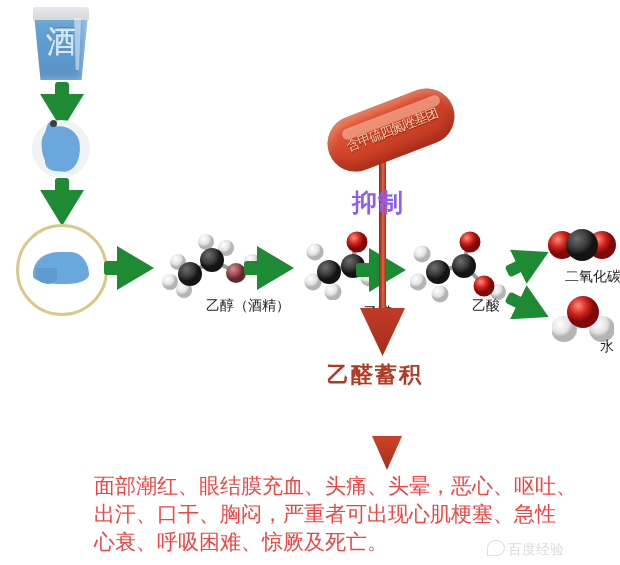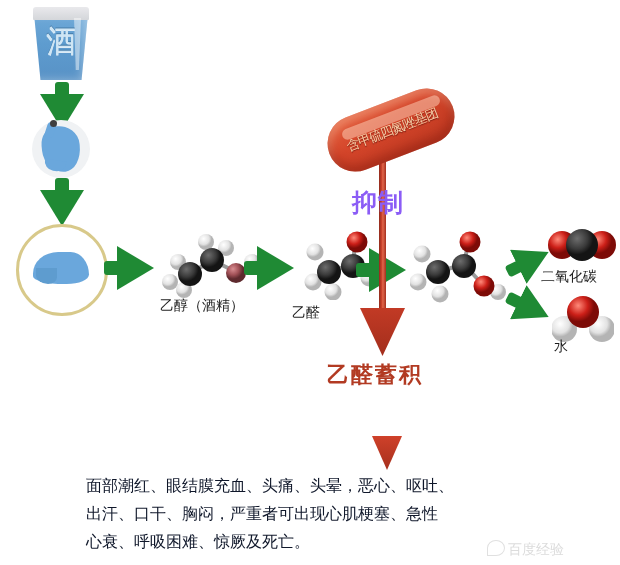--- a/index.html
+++ b/index.html
@@ -189,21 +189,21 @@
     background: linear-gradient(180deg,#c23a25 0%, #a32e1c 100%);
     clip-path: polygon(0% 0%, 100% 0%, 50% 100%);
   }
 
   
   .mol { position: absolute; }
 
   
   .mol-label {
     position: absolute;
-    text-align: left;
+    text-align: right;
     font-size: 14px;
     color: #1b1b1b;
     font-family: "DejaVu Sans", sans-serif;
     white-space: nowrap;
   }
   .inhibit-text {
     position: absolute; left: 352px; top: 186px;
     font-size: 25px; font-weight: bold;
     color: #8b5cf6;
     font-family: "DejaVu Sans", sans-serif;
@@ -225,25 +225,25 @@
   }
   .red-head2 {
     position: absolute; left: 372px; top: 436px;
     width: 30px; height: 34px;
     background: linear-gradient(180deg,#cf412a 0%, #a62f1d 100%);
     clip-path: polygon(0% 0%, 100% 0%, 50% 100%);
   }
 
   
   .symptoms {
-    position: absolute; left: 86px; top: 472px;
+    position: absolute; left: 94px; top: 472px;
     width: 520px;
-    font-size: 16px;
+    font-size: 21px;
     line-height: 28px;
-    color: #0f172a;
+    color: #ef4444;
     font-family: "DejaVu Sans", sans-serif;
     letter-spacing: 0px;
   }
   .symptoms div { white-space: nowrap; }
 
   
   .watermark {
     position: absolute; left: 508px; top: 541px;
     font-size: 14px;
     color: #dcdcdc;
@@ -370,20 +370,21 @@
     </g>
     <circle cx="12" cy="26" r="8.5" fill="url(#gW)"></circle>
     <circle cx="8" cy="54" r="8.5" fill="url(#gW)"></circle>
     <circle cx="30" cy="66" r="8.5" fill="url(#gW)"></circle>
     <circle cx="88" cy="64" r="8" fill="url(#gW)"></circle>
     <circle cx="28" cy="44" r="12" fill="url(#gC)"></circle>
     <circle cx="54" cy="38" r="12" fill="url(#gC)"></circle>
     <circle cx="60" cy="14" r="10.5" fill="url(#gO)"></circle>
     <circle cx="74" cy="58" r="10.5" fill="url(#gO)"></circle>
   </svg>
+  <div class="mol-label" style="left:400px; top:297px; width:100px;">乙酸</div>
 
   <div class="abs d-arrow d-up" style="left:505px; top:243px;">
     <div class="shaft"></div>
     <div class="head"></div>
   </div>
   <div class="abs d-arrow d-down" style="left:505px; top:288px;">
     <div class="shaft"></div>
     <div class="head"></div>
   </div>
 

